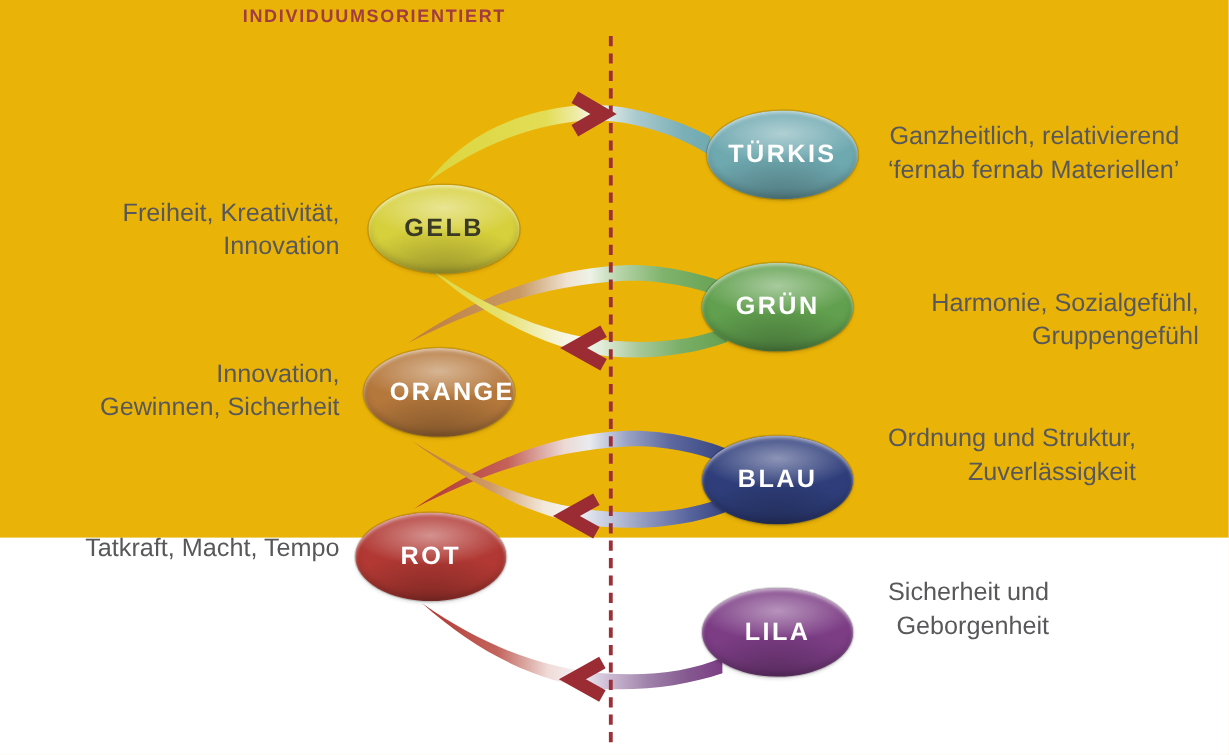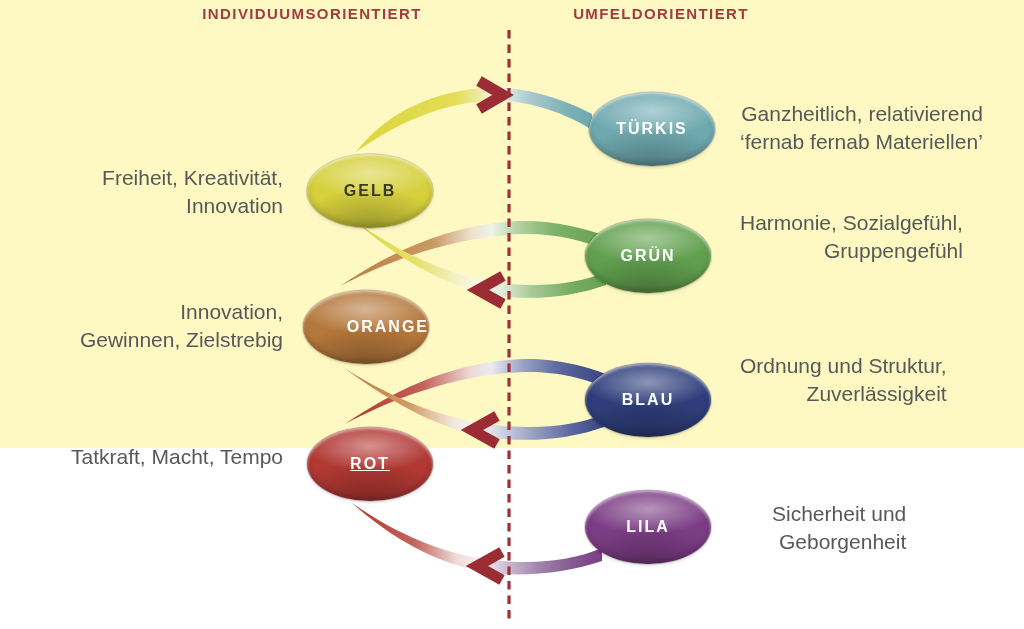--- a/index.html
+++ b/index.html
@@ -1,27 +1,27 @@
 <!DOCTYPE html>
 <html><head>
 <meta charset="utf-8">
 <style>
   html,body{margin:0;padding:0;background:#fff;}
   body{width:1024px;height:629px;overflow:hidden;font-family:"Liberation Sans",sans-serif;}
-  .stage{position:relative;width:1024px;height:448px;background:#fef9c3;}
+  .stage{position:relative;width:1024px;height:448px;background:#eab308;}
   .stage svg{position:absolute;left:0;top:0;}
 
   .header{position:absolute;top:5px;transform:translateX(-50%);font-size:15px;font-weight:bold;
           letter-spacing:1.4px;color:#A23C40;white-space:nowrap;}
   .header-left{left:312px;}
   .header-right{left:661px;}
 
   .node{position:absolute;width:126px;height:74px;border-radius:50%;
         display:flex;align-items:center;justify-content:center;
-        color:#fff;font-weight:bold;font-size:16px;letter-spacing:2px;white-space:nowrap;
+        color:#fff;font-weight:bold;font-size:21px;letter-spacing:2px;white-space:nowrap;
         background:
           radial-gradient(ellipse 72% 46% at 50% 26%, rgba(255,255,255,.45), rgba(255,255,255,0) 72%),
           radial-gradient(ellipse 100% 95% at 50% 105%, rgba(0,0,0,.30), rgba(0,0,0,0) 62%),
           var(--c,#999);
         box-shadow: inset 0 2px 3px rgba(255,255,255,.55),
                     inset 0 -3px 6px rgba(0,0,0,.18),
                     0 0 0 1px rgba(0,0,0,.14),
                     0 2px 3px rgba(0,0,0,.12);}
   .node--gelb{color:#3A3A24;}
 
@@ -111,29 +111,28 @@
 
     <line x1="509" y1="30" x2="509" y2="624" stroke="#9D2F36" stroke-width="3.2" stroke-dasharray="8.5 6"></line>
 
     <path d="M 479,81 L 503,95 L 479,109" fill="none" stroke="#9B2C34" stroke-width="11"></path>
     <path d="M 503,276 L 478,290 L 503,304" fill="none" stroke="#9B2C34" stroke-width="11"></path>
     <path d="M 497,416 L 472,430 L 497,444" fill="none" stroke="#9B2C34" stroke-width="11"></path>
     <path d="M 502,552 L 477,566 L 502,580" fill="none" stroke="#9B2C34" stroke-width="11"></path>
   </svg>
 
   <div class="header header-left">INDIVIDUUMSORIENTIERT</div>
-  <div class="header header-right">UMFELDORIENTIERT</div>
 
   <div class="node node--gelb" style="left: 307px; top: 154px; text-align: right; --c: #D6D03C;">
     <span>GELB</span>
   </div>
   <div class="node" style="left: 303px; top: 290px; justify-content: flex-end; --c: #B5783C;">
     <span>ORANGE</span>
   </div>
-  <div class="node" style="left: 307px; top: 427px; text-decoration: underline; --c: #B13833;">
+  <div class="node" style="left: 296px; top: 427px; --c: #B13833;">
     <span>ROT</span>
   </div>
 
   <div class="node" style="left: 589px; top: 92px; --c: #6FA9B0;">
     <span>TÜRKIS</span>
   </div>
   <div class="node" style="left: 585px; top: 219px; --c: #61A04E;">
     <span>GRÜN</span>
   </div>
   <div class="node" style="left: 585px; top: 363px; --c: #2F3E7B;">
@@ -142,36 +141,36 @@
   <div class="node" style="left: 585px; top: 490px; --c: #7C3D85;">
     <span>LILA</span>
   </div>
 
   <div class="side-text left" style="top:164px;">
     <span class="line">Freiheit, Kreativität,</span>
     <span class="line">Innovation</span>
   </div>
   <div class="side-text left" style="top:298px;">
     <span class="line">Innovation,</span>
-    <span class="line">Gewinnen, Zielstrebig</span>
+    <span class="line">Gewinnen, Sicherheit</span>
   </div>
   <div class="side-text left" style="top:443px;margin-left:28px;">
     <span class="line">Tatkraft, Macht, Tempo</span>
   </div>
 
   <div class="side-text right" style="top:100px;">
     <span class="line">Ganzheitlich, relativierend</span>
     <span class="line">‘fernab fernab Materiellen’</span>
   </div>
-  <div class="side-text right" style="top:209px;">
+  <div class="side-text right" style="top:239px;margin-left:36px;">
     <span class="line">Harmonie, Sozialgefühl,</span>
     <span class="line">Gruppengefühl</span>
   </div>
   <div class="side-text right" style="top:352px;">
     <span class="line">Ordnung und Struktur,</span>
     <span class="line">Zuverlässigkeit</span>
   </div>
-  <div class="side-text right" style="top:500px;margin-left:32px;">
+  <div class="side-text right" style="top:480px;">
     <span class="line">Sicherheit und</span>
     <span class="line">Geborgenheit</span>
   </div>
 
 </div>
 
 </body></html>

